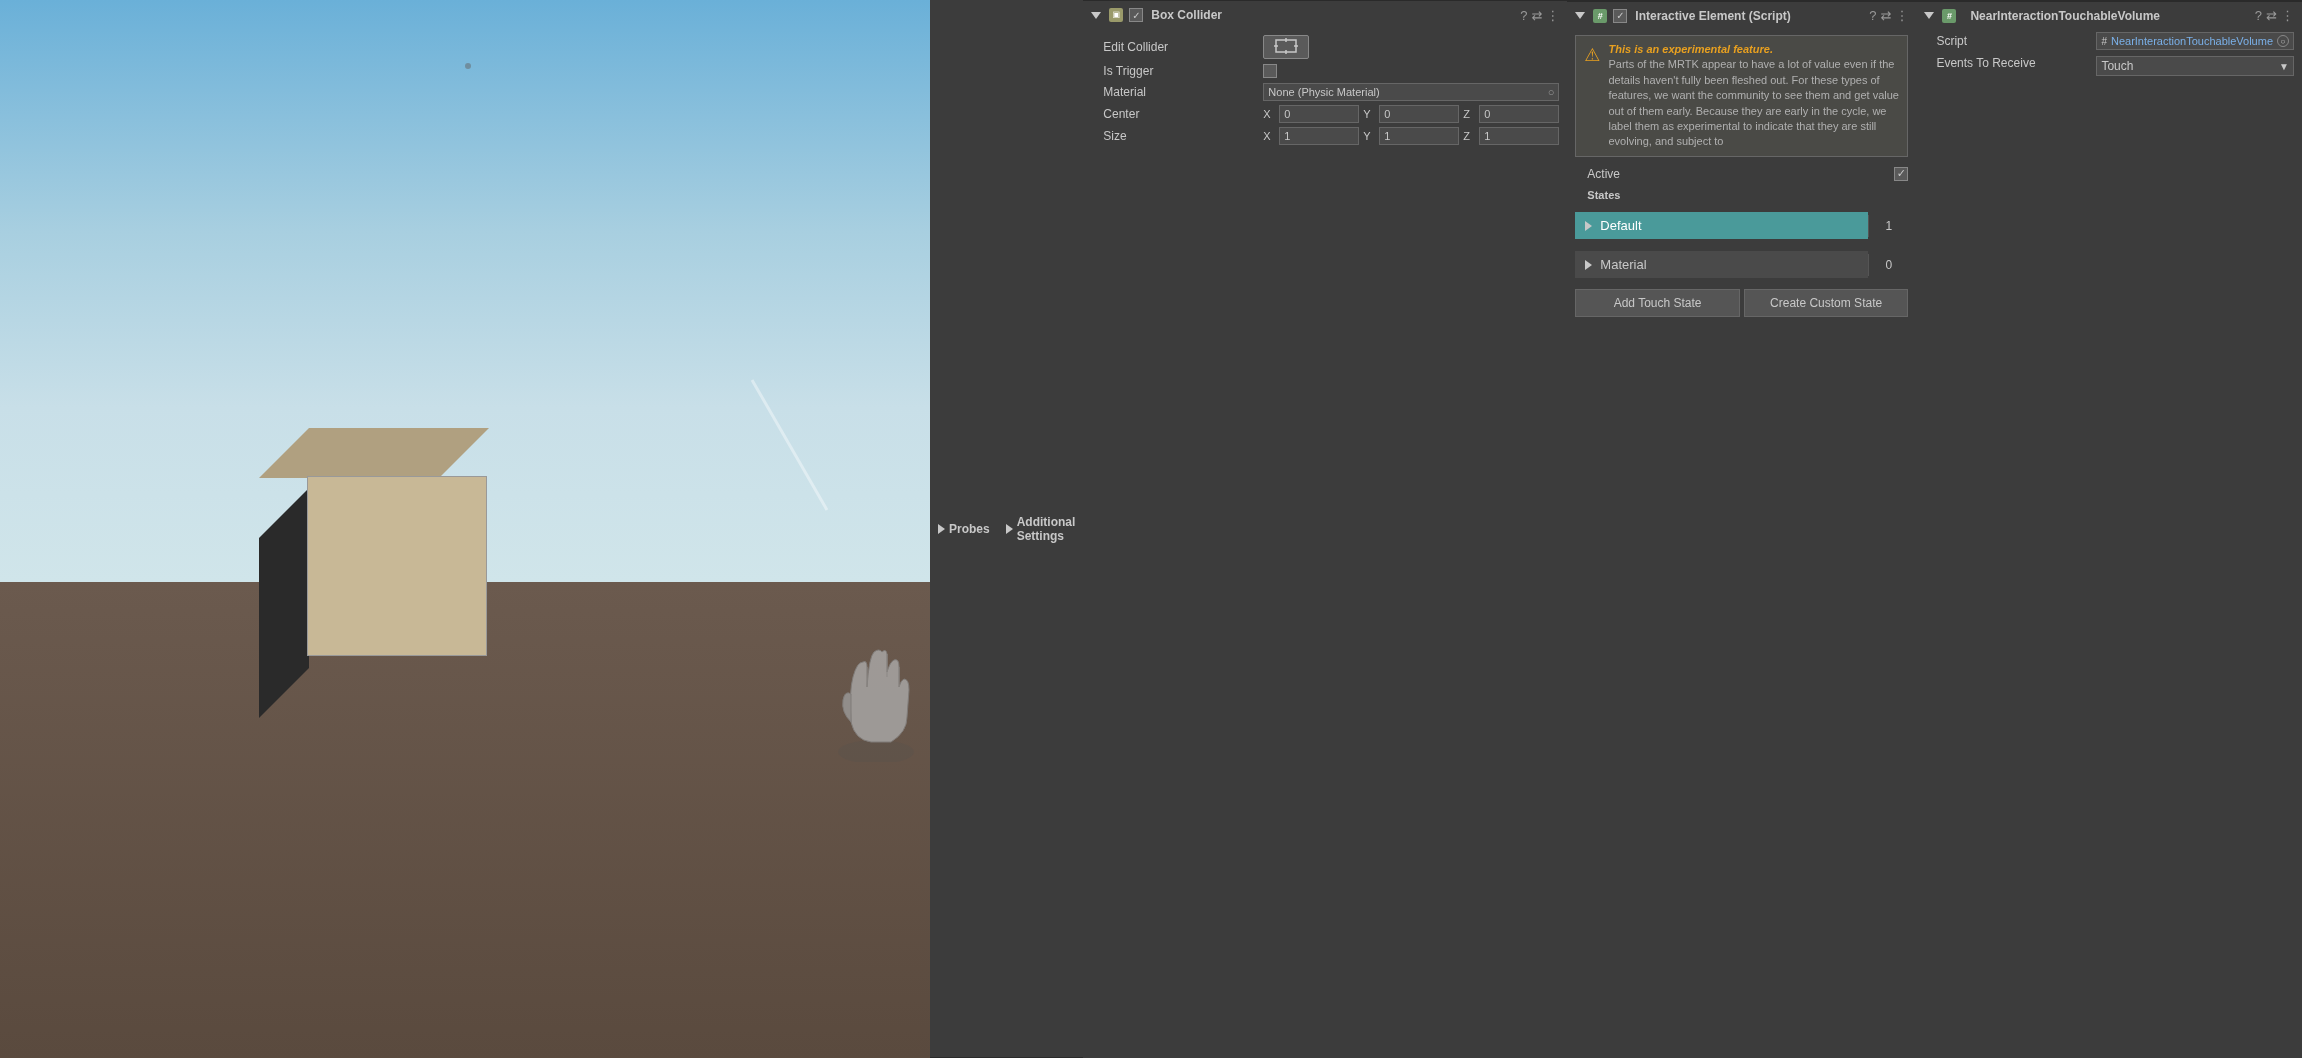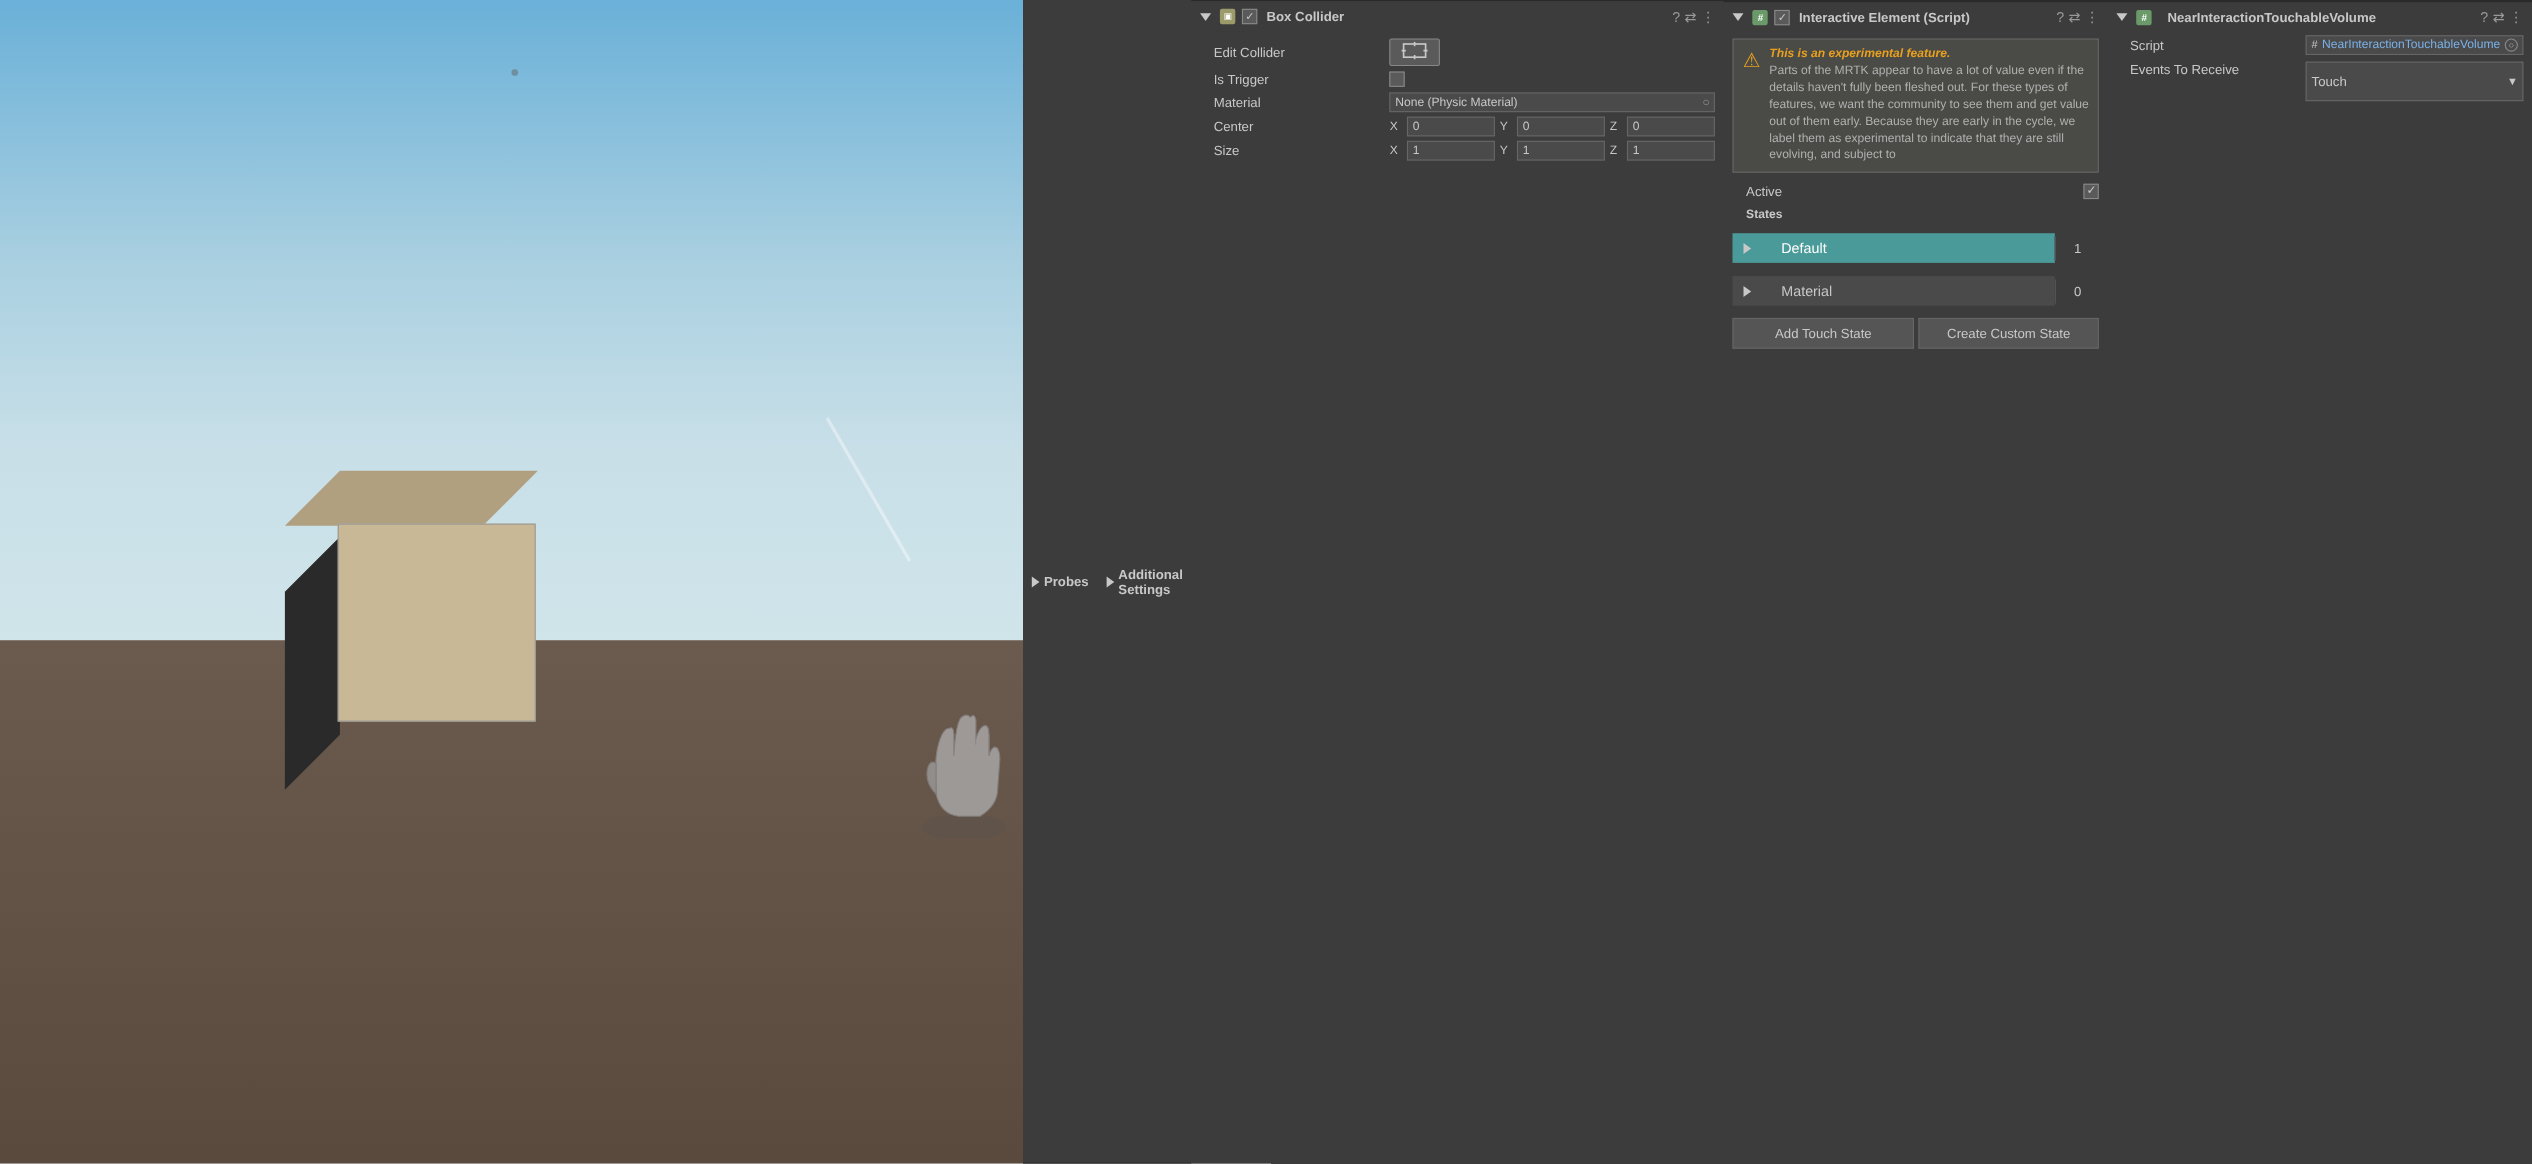--- a/index.html
+++ b/index.html
@@ -317,21 +317,21 @@
       margin: 3px 8px;
       min-height: 36px;
     }
 
     .state-item-main {
       flex: 1;
       background: #4a9a9a;
       padding: 6px 10px;
       display: flex;
       align-items: center;
-      gap: 23px;
+      gap: 4px;
       cursor: pointer;
     }
 
     .state-item-main.inactive {
       background: #4a4a4a;
     }
 
     .state-name {
       color: #fff;
       font-size: 13px;
@@ -437,21 +437,21 @@
       flex-shrink: 0;
     }
 
     .events-dropdown {
       flex: 1;
       background: #4a4a4a;
       border: 1px solid #666;
       color: #c8c8c8;
       font-size: 12px;
       padding: 1px 4px;
-      height: 36px;
+      height: 20px;
       display: flex;
       align-items: center;
       justify-content: space-between;
       cursor: pointer;
     }
 
     .dropdown-arrow {
       color: #c8c8c8;
       font-size: 10px;
     }

